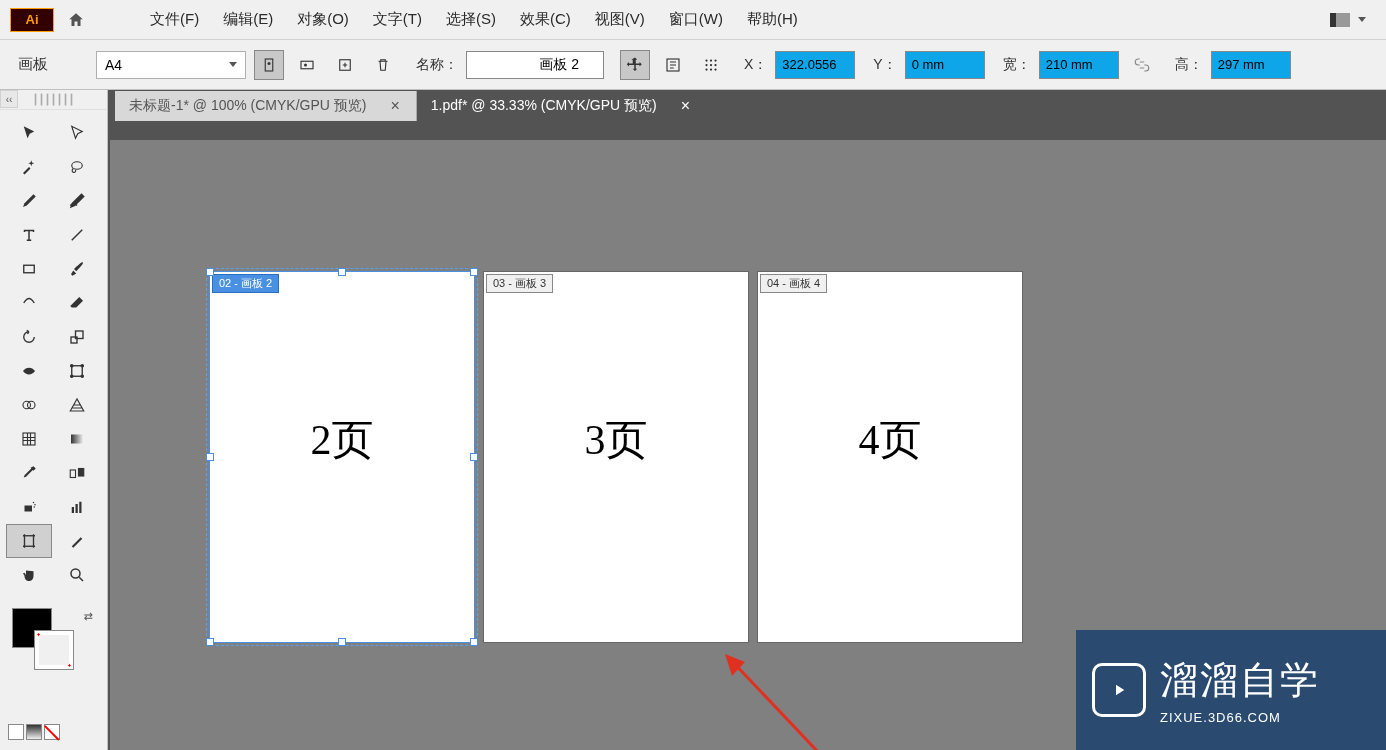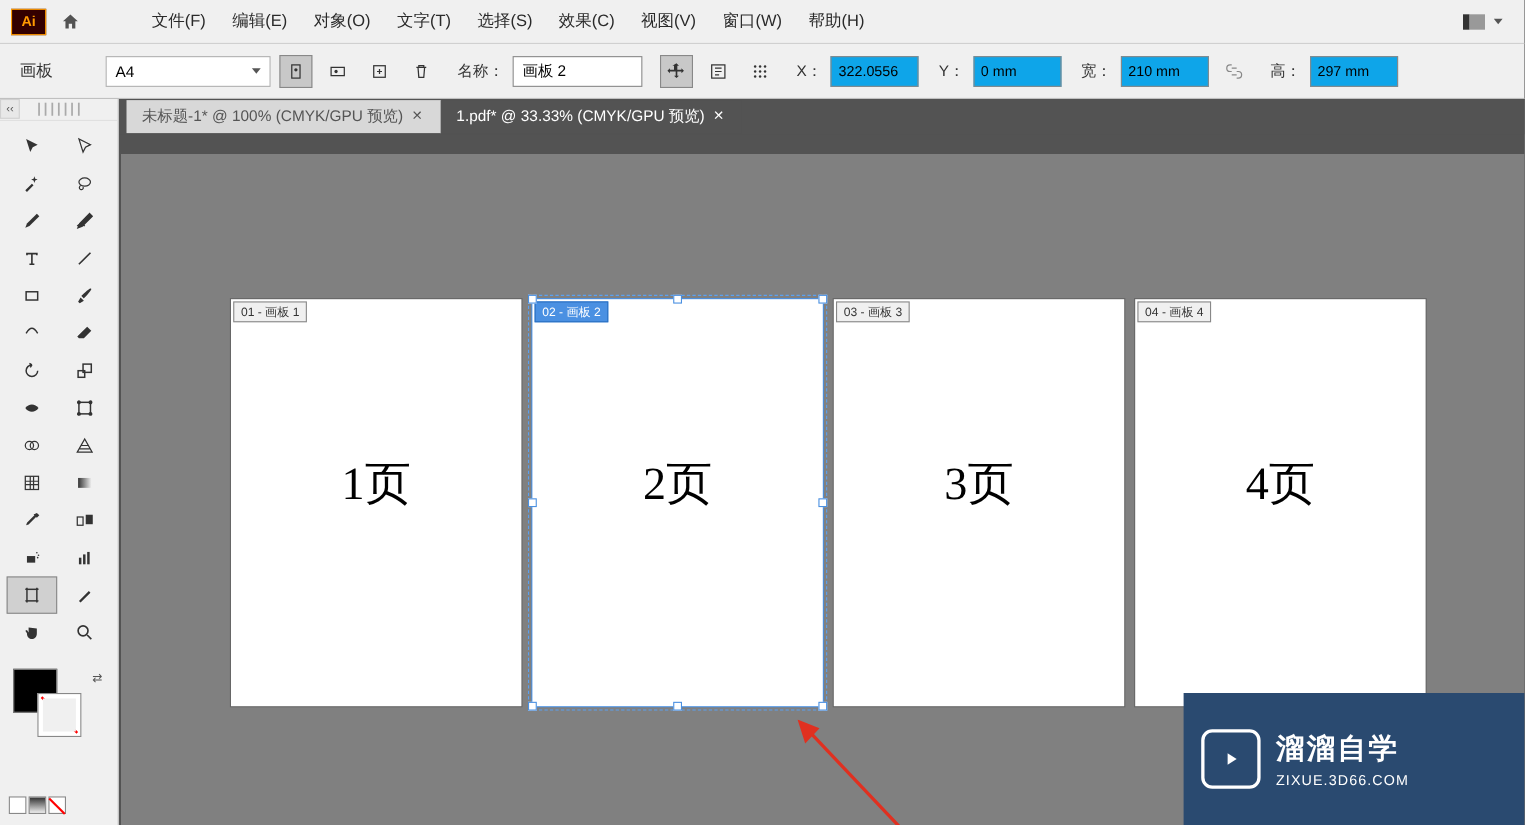--- a/index.html
+++ b/index.html
@@ -1,45 +1,45 @@
 <!DOCTYPE html>
 <html><head>
   <meta charset="utf-8">
   <style>
     * { margin: 0; padding: 0; box-sizing: border-box; font-family: "Microsoft YaHei", sans-serif; }
     body { width: 1386px; height: 750px; background: #535353; overflow: hidden; position: relative; }
     
     
     .menu-bar { height: 40px; background: #f0f0f0; display: flex; align-items: center; border-bottom: 1px solid #d0d0d0; }
-    .ai-logo { width: 32px; height: 24px; background: #330000; color: #ff9a00; font-weight: bold; font-size: 13px; display: flex; align-items: center; justify-content: center; margin-left: 10px; border: 1px solid #ff9a00; }
+    .ai-logo { width: 44px; height: 24px; background: #330000; color: #ff9a00; font-weight: bold; font-size: 13px; display: flex; align-items: center; justify-content: center; margin-left: 10px; border: 1px solid #ff9a00; }
     .home-icon { width: 24px; height: 24px; margin-left: 10px; color: #535353; display: flex; align-items: center; justify-content: center; }
     .menu-items { display: flex; margin-left: 50px; gap: 0; }
     .menu-item { padding: 6px 12px; font-size: 15px; color: #2a2a2a; cursor: pointer; }
     .menu-right { margin-left: auto; margin-right: 20px; display: flex; align-items: center; gap: 8px; }
     .workspace-icon { width: 20px; height: 14px; display: flex; }
     .workspace-icon span:first-child { width: 6px; height: 14px; background: #333; }
     .workspace-icon span:last-child { width: 14px; height: 14px; background: #999; margin-left: 0; }
     
     
     .options-bar { height: 50px; background: #f0f0f0; display: flex; align-items: center; border-bottom: 1px solid #c0c0c0; padding: 0 10px; gap: 8px; }
     .mode-label { font-size: 15px; color: #333; margin-left: 8px; margin-right: 40px; }
     .preset-select { width: 150px; height: 28px; border: 1px solid #b0b0b0; background: #fff; font-size: 14px; padding: 0 8px; display: flex; align-items: center; justify-content: space-between; }
     .icon-btn { width: 30px; height: 30px; border: 1px solid transparent; display: flex; align-items: center; justify-content: center; cursor: pointer; }
     .icon-btn.active { background: #c8c8c8; border: 1px solid #888; }
     .name-label { font-size: 14px; color: #333; margin-left: 10px; }
-    .name-input { width: 118px; height: 28px; border: 1px solid #888; background: #fff; font-size: 14px; padding: 0 8px; }
+    .name-input { width: 138px; height: 28px; border: 1px solid #888; background: #fff; font-size: 14px; padding: 0 24px; text-align: right; }
     .coord-label { font-size: 14px; color: #333; margin-left: 10px; }
     .coord-input { width: 80px; height: 28px; border: 1px solid #888; background: #0ea5e9; font-size: 13px; padding: 0 6px; }
     
     
     .left-collapse { position: absolute; left: 0; top: 90px; width: 18px; height: 18px; background: #e8e8e8; border: 1px solid #d0d0d0; display: flex; align-items: center; justify-content: center; font-size: 10px; color: #555; cursor: pointer; z-index: 20; }
     
     
     .tab-bar { height: 32px; background: #535353; display: flex; align-items: center; padding-left: 115px; }
-    .tab { height: 30px; padding: 0 14px; display: flex; align-items: center; gap: 6px; font-size: 14px; cursor: pointer; }
+    .tab { height: 30px; padding: 0 14px; display: flex; align-items: center; gap: 22px; font-size: 14px; cursor: pointer; }
     .tab.inactive { background: #d8d8d8; color: #555; border-right: 1px solid #aaa; }
     .tab.active { background: #535353; color: #ffffff; }
     .tab-close { font-size: 16px; cursor: pointer; padding: 0 2px; }
     
     
     .main-area { position: absolute; left: 110px; top: 140px; right: 0; bottom: 0; background: #808080; overflow: hidden; }
     
     
     .toolbar { position: absolute; left: 0; top: 90px; width: 108px; bottom: 0; background: #f0f0f0; border-right: 1px solid #c0c0c0; z-index: 10; }
     .toolbar-grip { height: 20px; display: flex; align-items: center; justify-content: center; color: #aaa; font-size: 10px; border-bottom: 1px solid #e0e0e0; }
@@ -69,21 +69,21 @@
     .handle.tm { top: -4px; left: 50%; margin-left: -4px; } .handle.bm { bottom: -4px; left: 50%; margin-left: -4px; }
     .handle.ml { left: -4px; top: 50%; margin-top: -4px; } .handle.mr { right: -4px; top: 50%; margin-top: -4px; }
     
     
     .red-arrow { position: absolute; left: 610px; top: 514px; width: 120px; height: 110px; pointer-events: none; }
     
     
     .watermark { position: absolute; right: 0; bottom: 0; width: 310px; height: 120px; background: #2a4a70; display: flex; align-items: center; gap: 14px; padding-left: 16px; z-index: 30; }
     .watermark-icon { width: 54px; height: 54px; border: 3px solid #fff; border-radius: 10px; display: flex; align-items: center; justify-content: center; color: #fff; }
     .watermark-text { color: #fff; }
-    .watermark-title { font-size: 26px; font-weight: bold; letter-spacing: 2px; }
+    .watermark-title { font-size: 38px; font-weight: normal; letter-spacing: 2px; }
     .watermark-url { font-size: 13px; letter-spacing: 1px; margin-top: 4px; }
     
     .chevron-down { display: inline-block; width: 0; height: 0; border-left: 4px solid transparent; border-right: 4px solid transparent; border-top: 5px solid #555; }
     
     svg { width: 18px; height: 18px; }
   </style>
 </head>
 <body>
 
 <div class="menu-bar">
@@ -374,24 +374,20 @@
     <div class="mini-sw" style="background:#fff"></div>
     <div class="mini-sw" style="background:linear-gradient(#333,#eee)"></div>
     <div class="mini-sw" style="background:#fff;position:relative">
         <div style="position:absolute;width:20px;height:1.5px;background:red;transform:rotate(45deg);top:7px;left:-3px"></div>
       </div>
   </div>
 </div>
 
 <div class="main-area">
   <div class="artboard-container">
-    <div class="artboard">
-      <div class="artboard-label">01 - 画板 1</div>
-      <div class="artboard-text">1页</div>
-    </div>
     <div class="artboard selected">
       <div class="artboard-label">02 - 画板 2</div>
       <div class="artboard-text">2页</div>
       <div class="handle tl"></div>
       <div class="handle tr"></div>
       <div class="handle bl"></div>
       <div class="handle br"></div>
       <div class="handle tm"></div>
       <div class="handle bm"></div>
       <div class="handle ml"></div>

